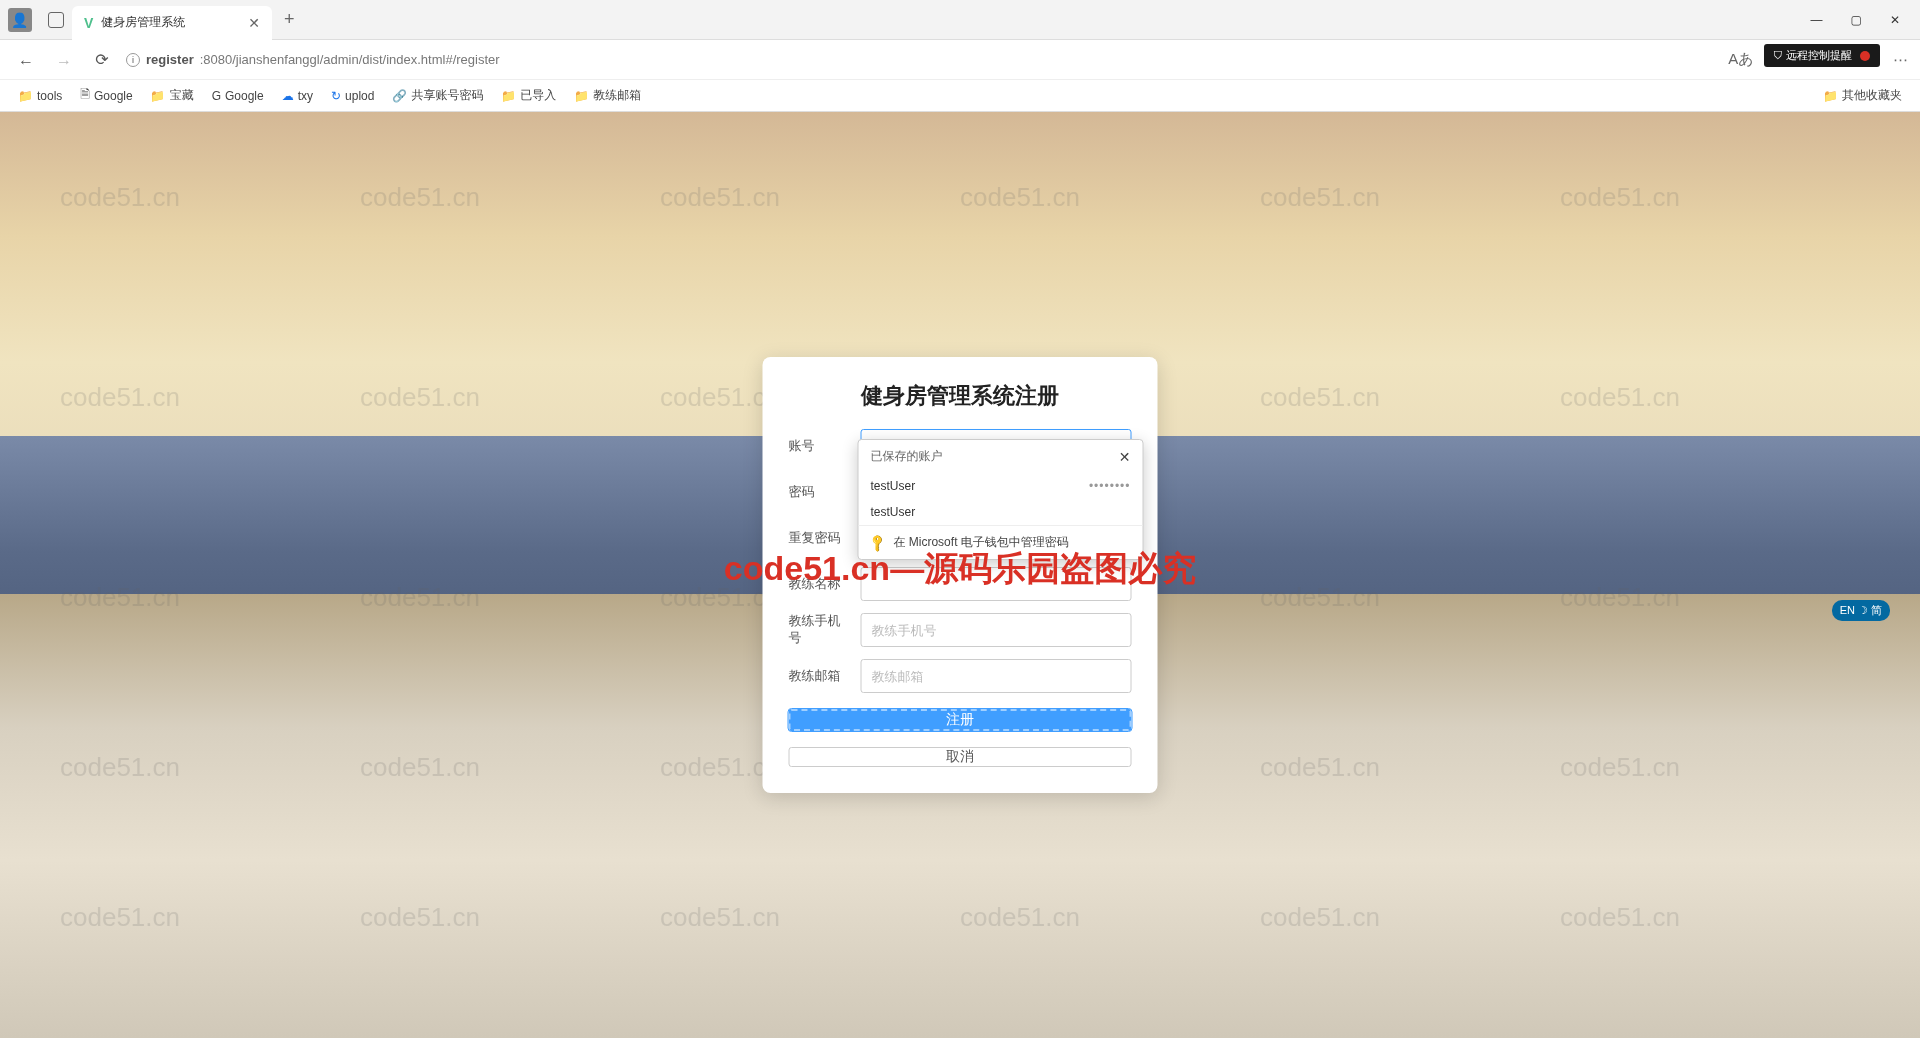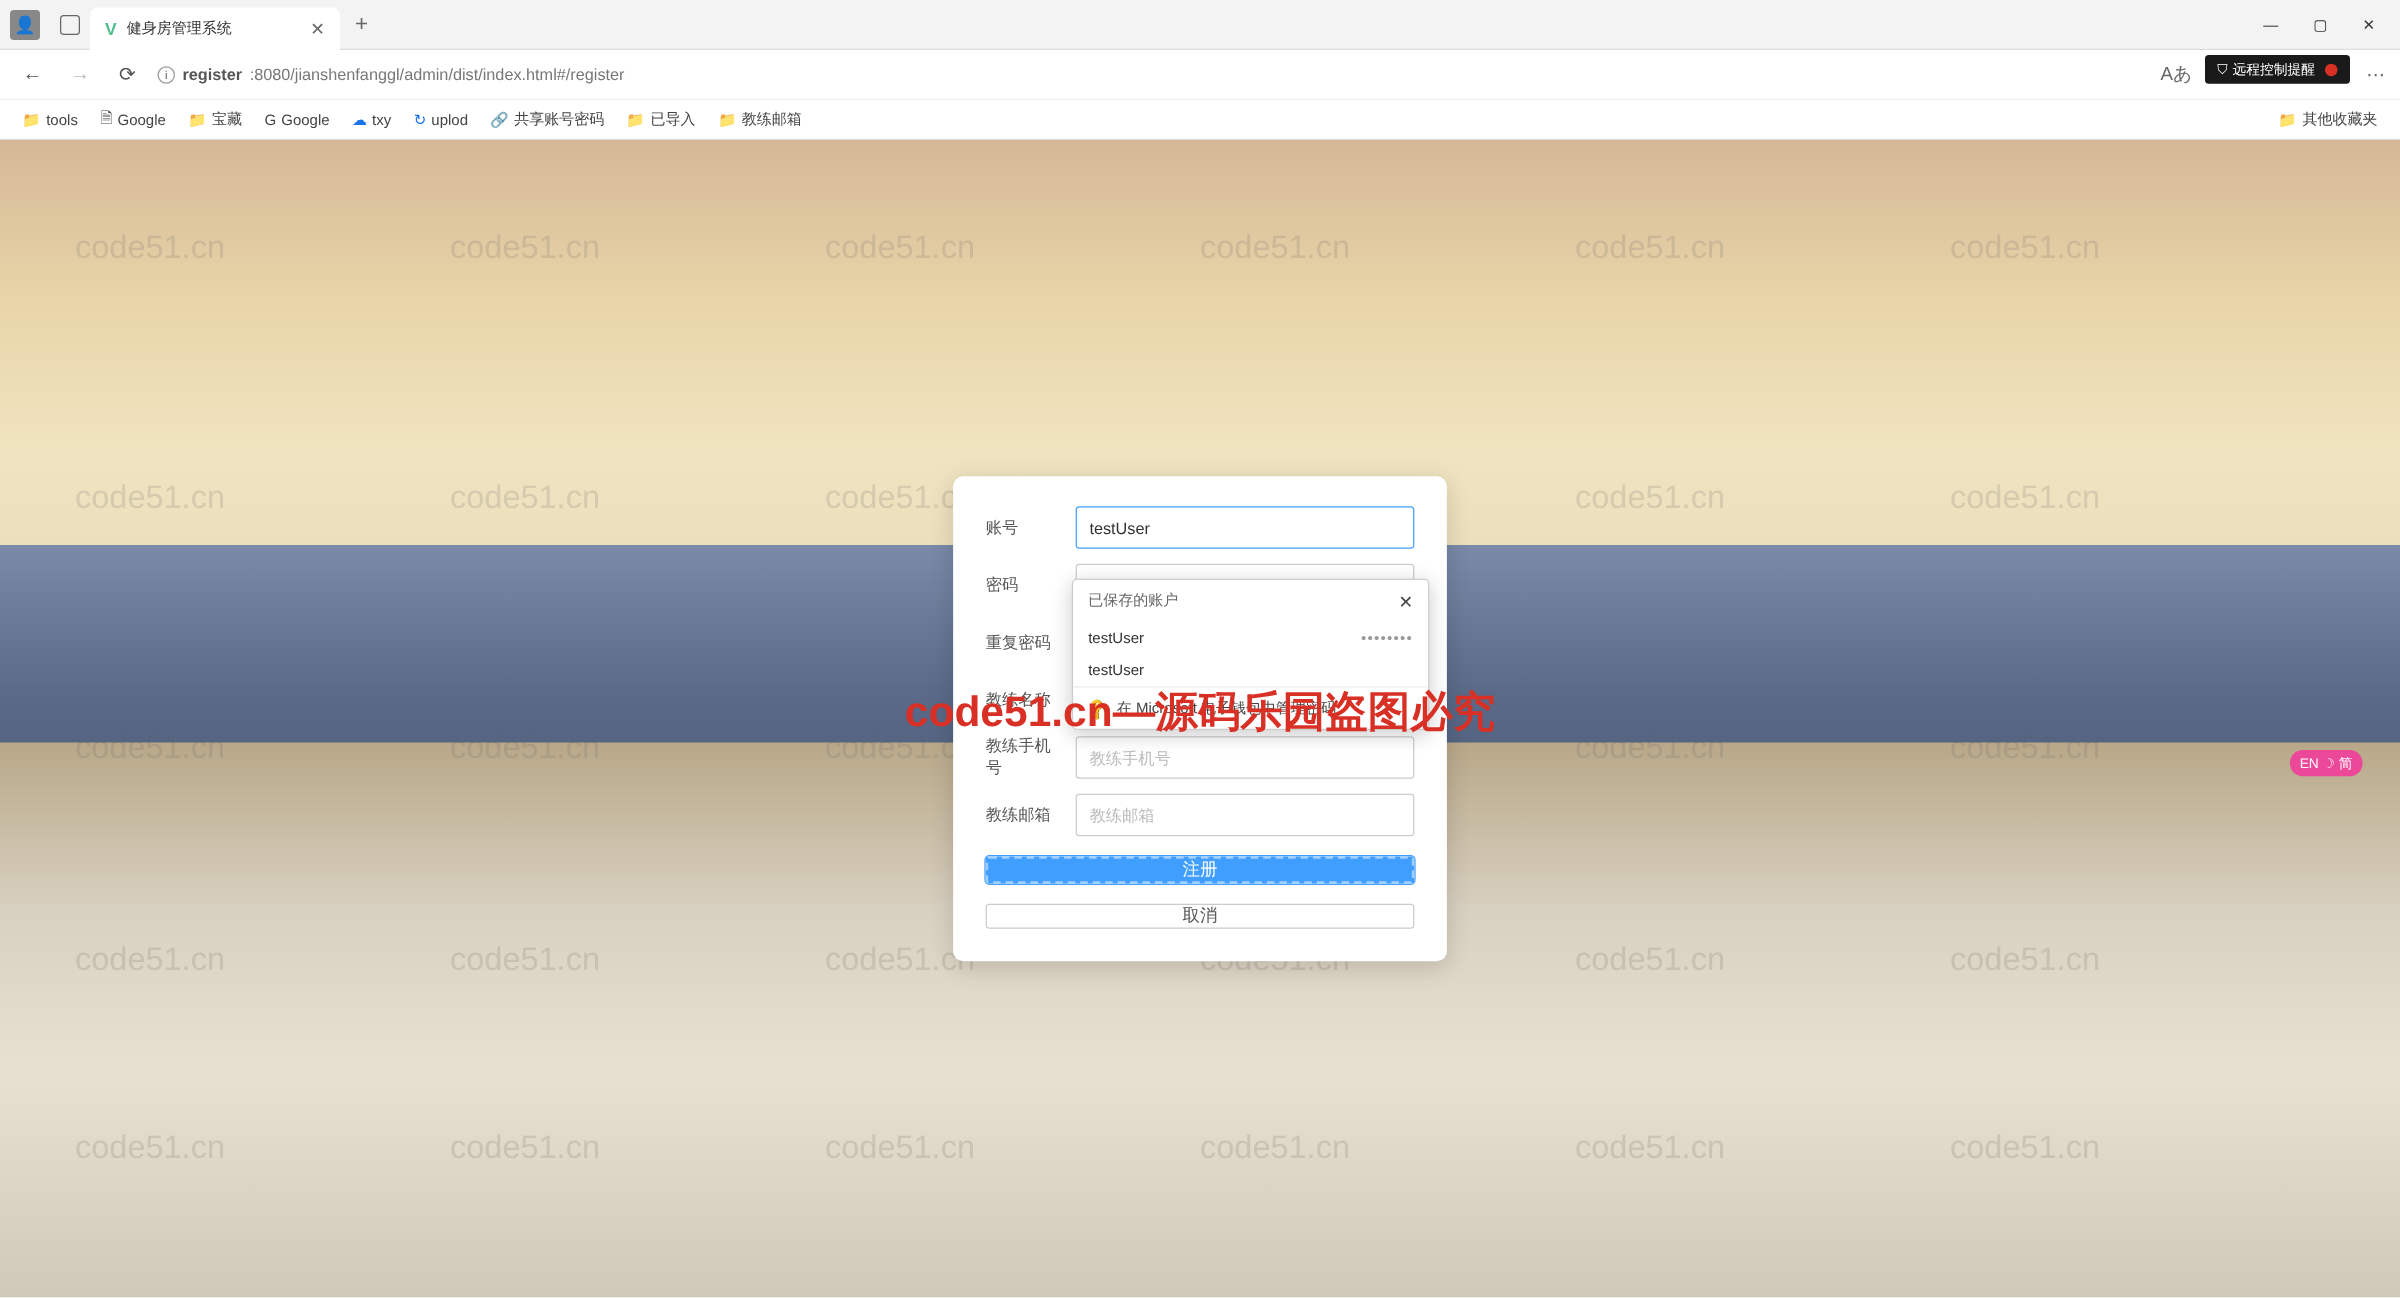--- a/index.html
+++ b/index.html
@@ -54,21 +54,21 @@
 
 
 .autofill { position:absolute; top:82px; left:95px; width:286px; background:#fff; border:1px solid #ccc; border-radius:4px; box-shadow:0 4px 16px rgba(0,0,0,0.2); z-index:30; font-size:12px;text-align:center; }
 .af-head { display:flex; align-items:center; padding:8px 12px; color:#666; }
 .af-head .close { margin-left:auto; color:#444; font-size:14px; }
 .af-item { display:flex; align-items:center; padding:6px 12px; color:#333; }
 .af-item .dots { margin-left:auto; color:#999; letter-spacing:1px; }
 .af-manage { display:flex; align-items:center; gap:8px; padding:8px 12px; color:#444; border-top:1px solid #eee; }
 .af-manage .key-icon { transform:rotate(-45deg); display:inline-block; }
 
-.ime-badge { position:absolute; right:30px; top:488px; background:#ec4899; color:#fff; font-size:11px; padding:3px 8px; border-radius:10px; display:flex; align-items:center; gap:4px; z-index:5; }
+.ime-badge { position:absolute; right:30px; top:488px; background:#0369a1; color:#fff; font-size:11px; padding:3px 8px; border-radius:10px; display:flex; align-items:center; gap:4px; z-index:5; }
 </style>
 </head>
 <body>
 
 <div class="browser-top">
   <div class="profile-icon">👤</div>
   <div class="tab-sq"></div>
   <div class="tab">
     <span class="favicon">V</span>
     <span>健身房管理系统</span>
@@ -184,20 +184,21 @@
       <div class="wm" style="left: 60px; top: 790px;">code51.cn</div>
       <div class="wm" style="left: 360px; top: 790px;">code51.cn</div>
       <div class="wm" style="left: 660px; top: 790px;">code51.cn</div>
       <div class="wm" style="left: 960px; top: 790px;">code51.cn</div>
       <div class="wm" style="left: 1260px; top: 790px;">code51.cn</div>
       <div class="wm" style="left: 1560px; top: 790px;">code51.cn</div>
     </div>
   <div class="wm-red">code51.cn—源码乐园盗图必究</div>
 
   <div class="form-card">
+    <div class="form-title">健身房管理系统注册</div>
 
     <div class="form-row">
       <div class="form-label">账号</div>
       <input class="form-input focused" value="testUser" style="">
     </div>
     <div class="form-row">
       <div class="form-label">密码</div>
       <input type="password" class="form-input" style="">
     </div>
     <div class="form-row">

